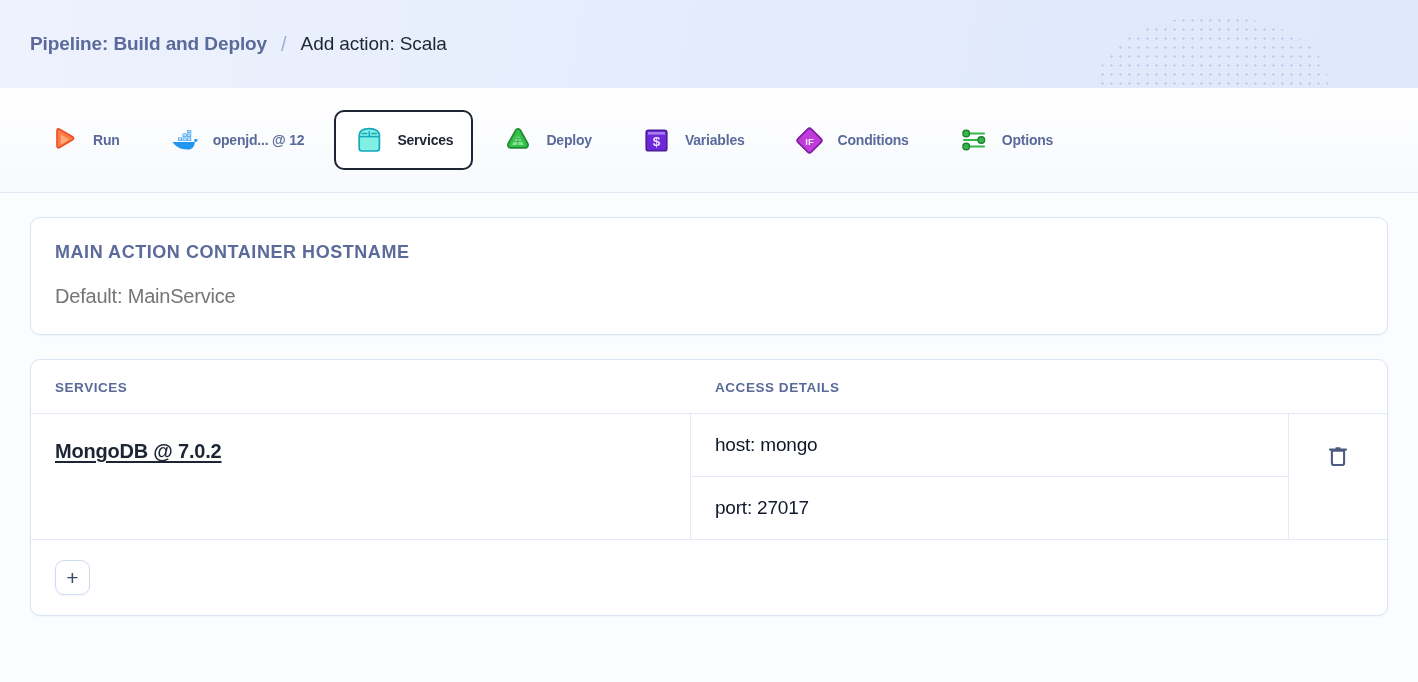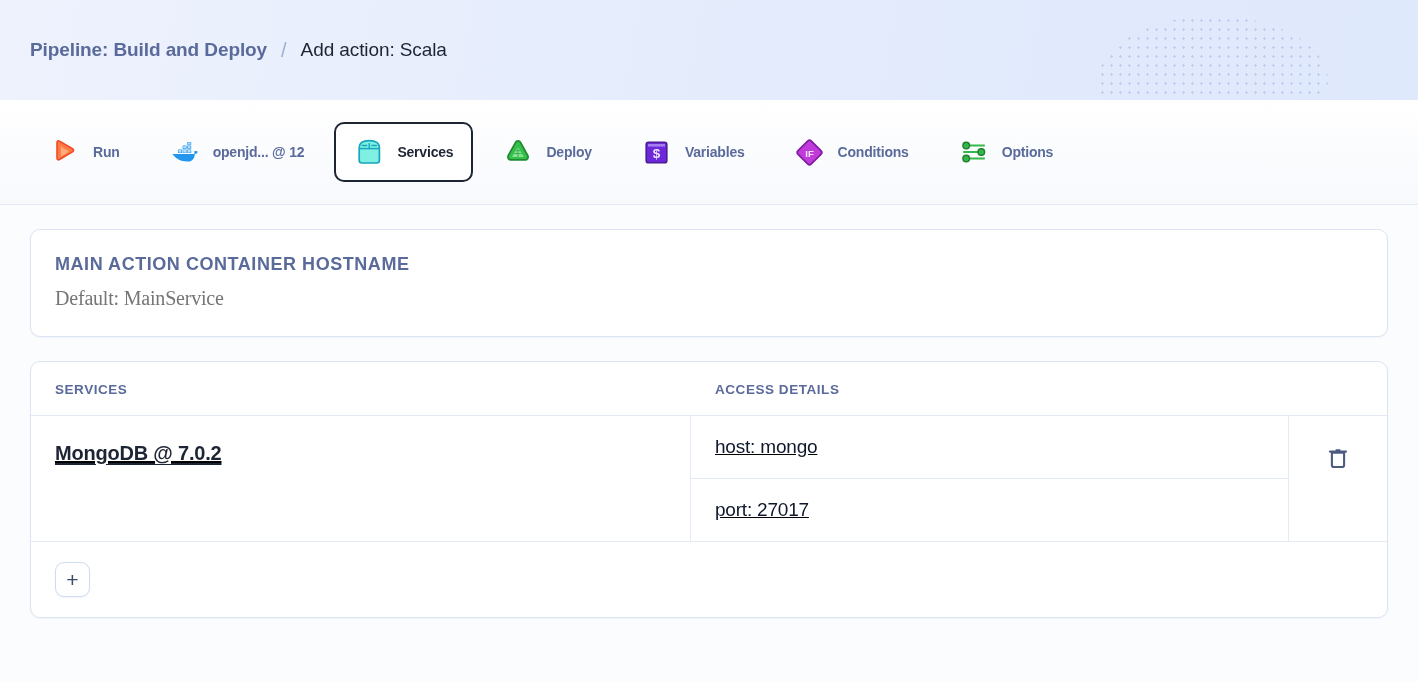--- a/index.html
+++ b/index.html
@@ -9,21 +9,21 @@
     height: 682px;
     overflow: hidden;
     font-family: "Liberation Sans", sans-serif;
     background: #fbfcfe;
     -webkit-font-smoothing: antialiased;
   }
 
   
   .header {
     position: relative;
-    height: 100px;
+    height: 88px;
     background: linear-gradient(100deg, #eef2fd 0%, #e3ebfc 55%, #dfe9fc 100%);
     display: flex;
     align-items: center;
     padding: 0 0 0 30px;
     overflow: hidden;
   }
   .header-dots {
     position: absolute;
     right: 90px;
     top: 16px;
@@ -112,49 +112,49 @@
   .hostname-card { padding: 24px 24px 26px 24px; margin-bottom: 24px; }
 
   .field-label {
     font-size: 18px;
     font-weight: 700;
     letter-spacing: .55px;
     color: #5a6a9a;
     text-transform: uppercase;
   }
   .field-input {
-    margin-top: 12px;
+    margin-top: 22px;
     font-size: 20px;
     color: #0369a1;
     letter-spacing: -0.2px;
     border: none;
     outline: none;
     background: transparent;
     width: 100%;
-    font-family: Liberation Serif, serif;
+    font-family: Liberation Sans, sans-serif;
   }
 
   
   .table-card { overflow: hidden; }
 
   .trow { display: flex; }
   .thead { border-bottom: 1px solid #e4ebf7; }
   .th {
     font-size: 13.5px;
     font-weight: 700;
     letter-spacing: .55px;
     color: #5a6a9a;
     text-transform: uppercase;
     padding: 20px 24px 18px 24px;
   }
   .col-service  { width: 660px; flex: 0 0 660px; }
   .col-details  { flex: 1 1 auto; }
   .col-actions  { width: 98px; flex: 0 0 98px; }
 
-  .body-row { border-bottom: 1px solid #e4ebf7; text-decoration: underline; }
+  .body-row { border-bottom: 1px solid #e4ebf7; }
 
   .cell-service {
     width: 660px; flex: 0 0 660px;
     border-right: 1px solid #e4ebf7;
     padding: 26px 24px;
     display: flex;
     align-items: flex-start;
   }
   .service-link {
     font-size: 20px;

